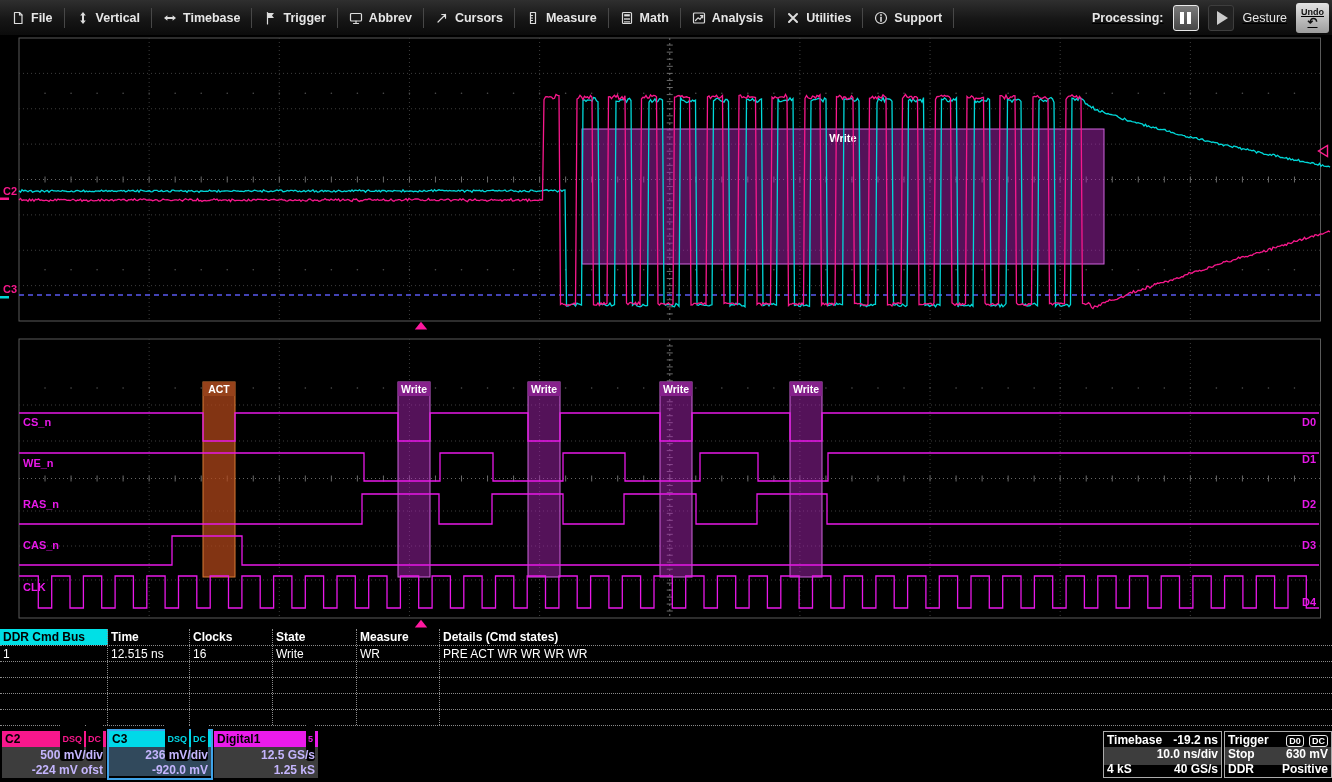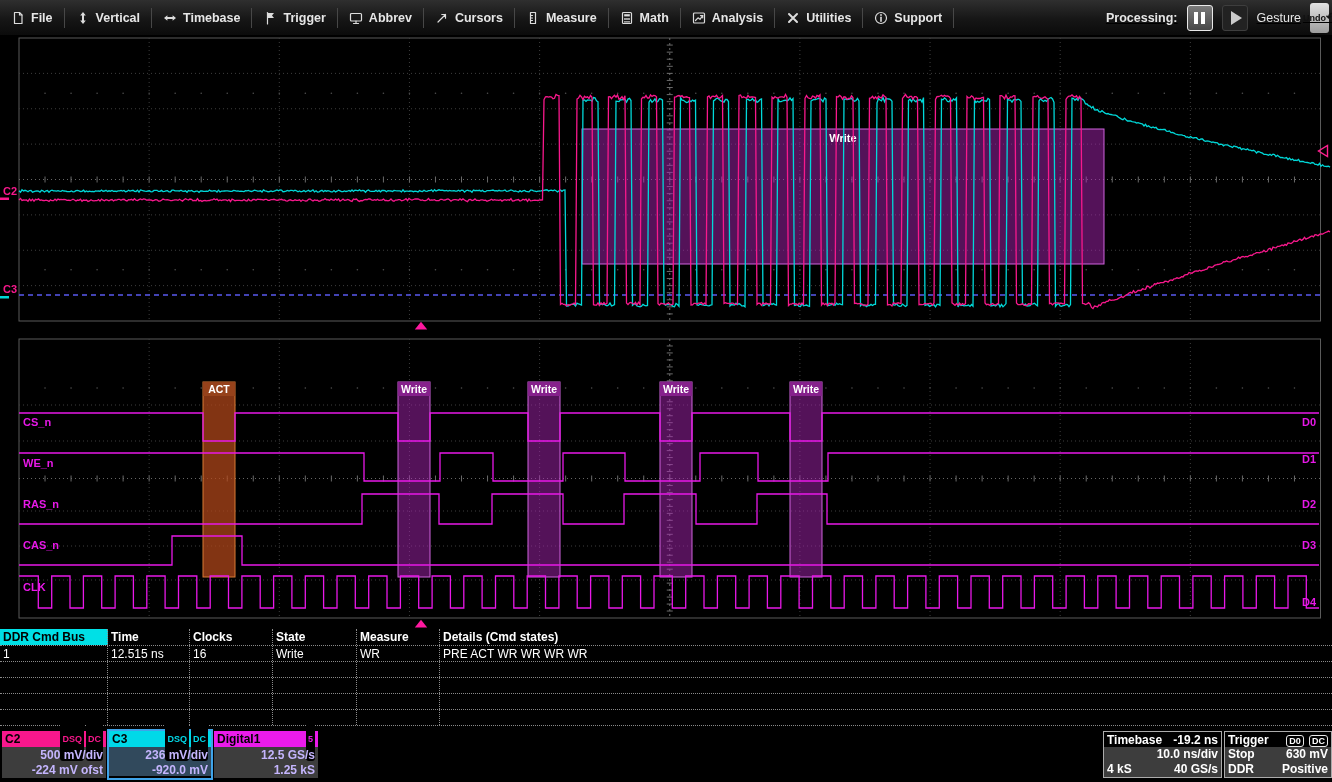--- a/index.html
+++ b/index.html
@@ -17,22 +17,22 @@
   .menu-right{margin-left:auto;display:flex;align-items:center;gap:9px;padding-right:3px;text-decoration:underline;}
   .proc-label{color:#e6e6e6;font-size:12.5px;font-weight:bold;}
   .btn-sq{width:26px;height:26px;border-radius:3px;display:flex;align-items:center;
           justify-content:center;box-sizing:border-box;}
   .btn-pause{background:linear-gradient(#7a7a7a,#474747);border:1px solid #e9e9e9;gap:3px;}
   .btn-pause span{display:block;width:4px;height:12px;background:#fff;}
   .btn-play{background:#222;border:1px solid #3e3e3e;}
   .btn-play span{display:block;width:0;height:0;border-left:11px solid #cbcbcb;
                  border-top:7px solid transparent;border-bottom:7px solid transparent;margin-left:3px;}
   .gesture{color:#e6e6e6;font-size:12.5px;}
-  .btn-undo{width:19px;height:30px;border-radius:3px;background:linear-gradient(#e3e3e3,#9d9d9d);
-            color:#111;font-size:9px;font-weight:bold;display:flex;flex-direction:row;
+  .btn-undo{width:33px;height:30px;border-radius:3px;background:linear-gradient(#e3e3e3,#9d9d9d);
+            color:#111;font-size:9px;font-weight:bold;display:flex;flex-direction:column;
             align-items:center;justify-content:center;line-height:10px;}
   .btn-undo .arr{font-size:12px;line-height:11px;}
 
   
   #scope{position:absolute;left:0;top:0;z-index:1;pointer-events:none;}
 
   
   .cmdtable{position:absolute;left:0;top:629px;width:1332px;background:#000;z-index:3;}
   .trow{display:flex;box-sizing:border-box;border-bottom:1px dotted #8a8a8a;height:16px;}
   .trow.hrow{height:17px;}
@@ -51,21 +51,21 @@
   .desc .bd{height:31px;background:#3d3d3d;color:#c4b5fd;text-align:right;
             padding:1px 3px 0;line-height:15px;box-sizing:border-box;}
   .c2hd{background:#f8178c;}  .c2hd .badge{color:#f8178c;}
   .c3hd{background:#00d9e8;}  .c3hd .badge{color:#00d9e8;}
   .d1hd{background:#ea1bea;}  .d1hd .badge{color:#ea1bea;}
   .c3sel{left:107px;top:729px;border:2px solid #3fa3e8;width:106px;height:51px;box-sizing:border-box;}
   .c3sel .bd{background:#31495c;height:29px;}
   .tb{position:absolute;top:731px;background:#000;border:1px solid #ababab;box-sizing:border-box;
       font-weight:bold;font-size:12px;color:#fff;z-index:3;height:47px;}
   .tb .hd{height:15px;display:flex;justify-content:space-between;align-items:center;padding:0 3px;}
-  .tb .bd{background:#3d3d3d;height:30px;padding:0 3px;line-height:15px;box-sizing:border-box;}
+  .tb .bd{background:#3d3d3d;height:18px;padding:0 3px;line-height:15px;box-sizing:border-box;}
   .tb .r{display:flex;justify-content:space-between;}
   .wbadge{border:1px solid #e8e8e8;border-radius:3px;font-size:9px;padding:0 2px;margin-left:2px;
           line-height:10px;color:#fff;background:#000;}
 </style>
 </head>
 <body>
 
 <div id="root">
 
   <div class="menubar">

